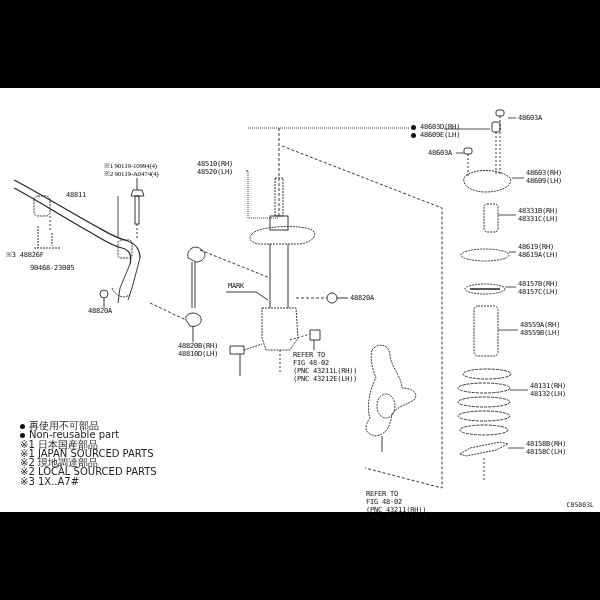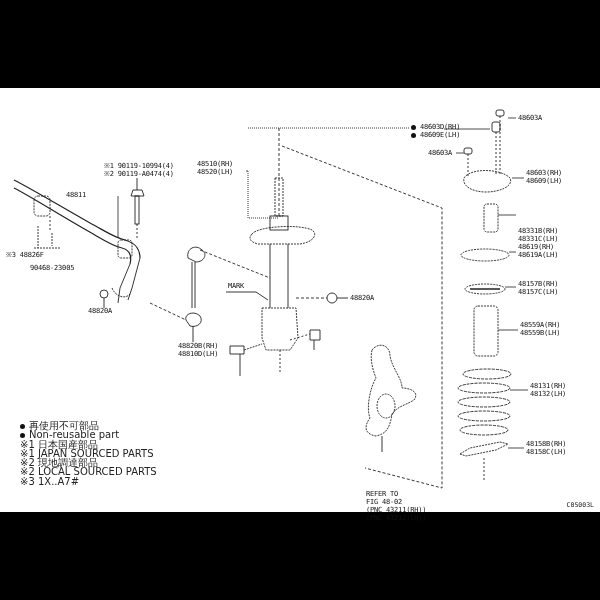--- a/index.html
+++ b/index.html
@@ -130,53 +130,57 @@
 
   <div class="lbl bold" style="left:411px;top:35px;"><span class="dot"></span><span>48603D(RH)</span>
 <span class="dot"></span><span>48609E(LH)</span></div>
 
   <div class="lbl bold" style="left:518px;top:26px;">48603A</div>
   <div class="lbl bold" style="left:428px;top:61px;">48603A</div>
 
   <div class="lbl bold" style="left:526px;top:81px;"><span>48603(RH)</span>
 <span>48609(LH)</span></div>
 
-  <div class="lbl bold" style="left:518px;top:119px;margin-top:20px;"><span>48331B(RH)</span>
+  <div class="lbl bold" style="left:518px;top:119px;"><span>48331B(RH)</span>
 <span>48331C(LH)</span></div>
 
   <div class="lbl bold" style="left:518px;top:155px;"><span>48619(RH)</span>
 <span>48619A(LH)</span></div>
 
   <div class="lbl bold" style="left:518px;top:192px;"><span>48157B(RH)</span>
 <span>48157C(LH)</span></div>
 
   <div class="lbl bold" style="left:520px;top:233px;"><span>48559A(RH)</span>
 <span>48559B(LH)</span></div>
 
   <div class="lbl bold" style="left:530px;top:294px;text-align:right;"><span>48131(RH)</span>
 <span>48132(LH)</span></div>
 
   <div class="lbl bold" style="left:526px;top:352px;"><span>48158B(RH)</span>
 <span>48158C(LH)</span></div>
 
-  <div class="lbl" style="left:104px;top:74px;"><span>※1 90119-10994(4)</span>
+  <div class="lbl" style="left:104px;top:74px;font-family:Liberation Serif, serif;"><span>※1 90119-10994(4)</span>
 <span>※2 90119-A0474(4)</span></div>
 
   <div class="lbl bold" style="left:66px;top:103px;">48811</div>
   <div class="lbl bold" style="left:6px;top:163px;">※3 48826F</div>
   <div class="lbl" style="left:30px;top:176px;">90468-23005</div>
   <div class="lbl bold" style="left:88px;top:219px;">48820A</div>
   <div class="lbl bold" style="left:350px;top:206px;">48820A</div>
 
   <div class="lbl bold" style="left:178px;top:254px;"><span>48820B(RH)</span>
 <span>48810D(LH)</span></div>
 
   <div class="lbl" style="left:228px;top:194px;">MARK</div>
 
 
+  <div class="lbl" style="left:293px;top:263px;"><span>REFER TO</span>
+<span>FIG 48-02</span>
+<span>(PNC 43211L(RH))</span>
+<span>(PNC 43212E(LH))</span></div>
 
   <div class="lbl" style="left:366px;top:366px;margin-top:36px;"><span>REFER TO</span>
 <span>FIG 48-02</span>
 <span>(PNC 43211(RH))</span>
 <span>(PNC 43212(LH))</span></div>
 
   <div class="legend">
     <div><span class="dot"></span><span>再使用不可部品</span></div>
     <div><span class="dot"></span><span>Non-reusable part</span></div>
     <div><span>※1</span> <span>日本国産部品</span></div>

